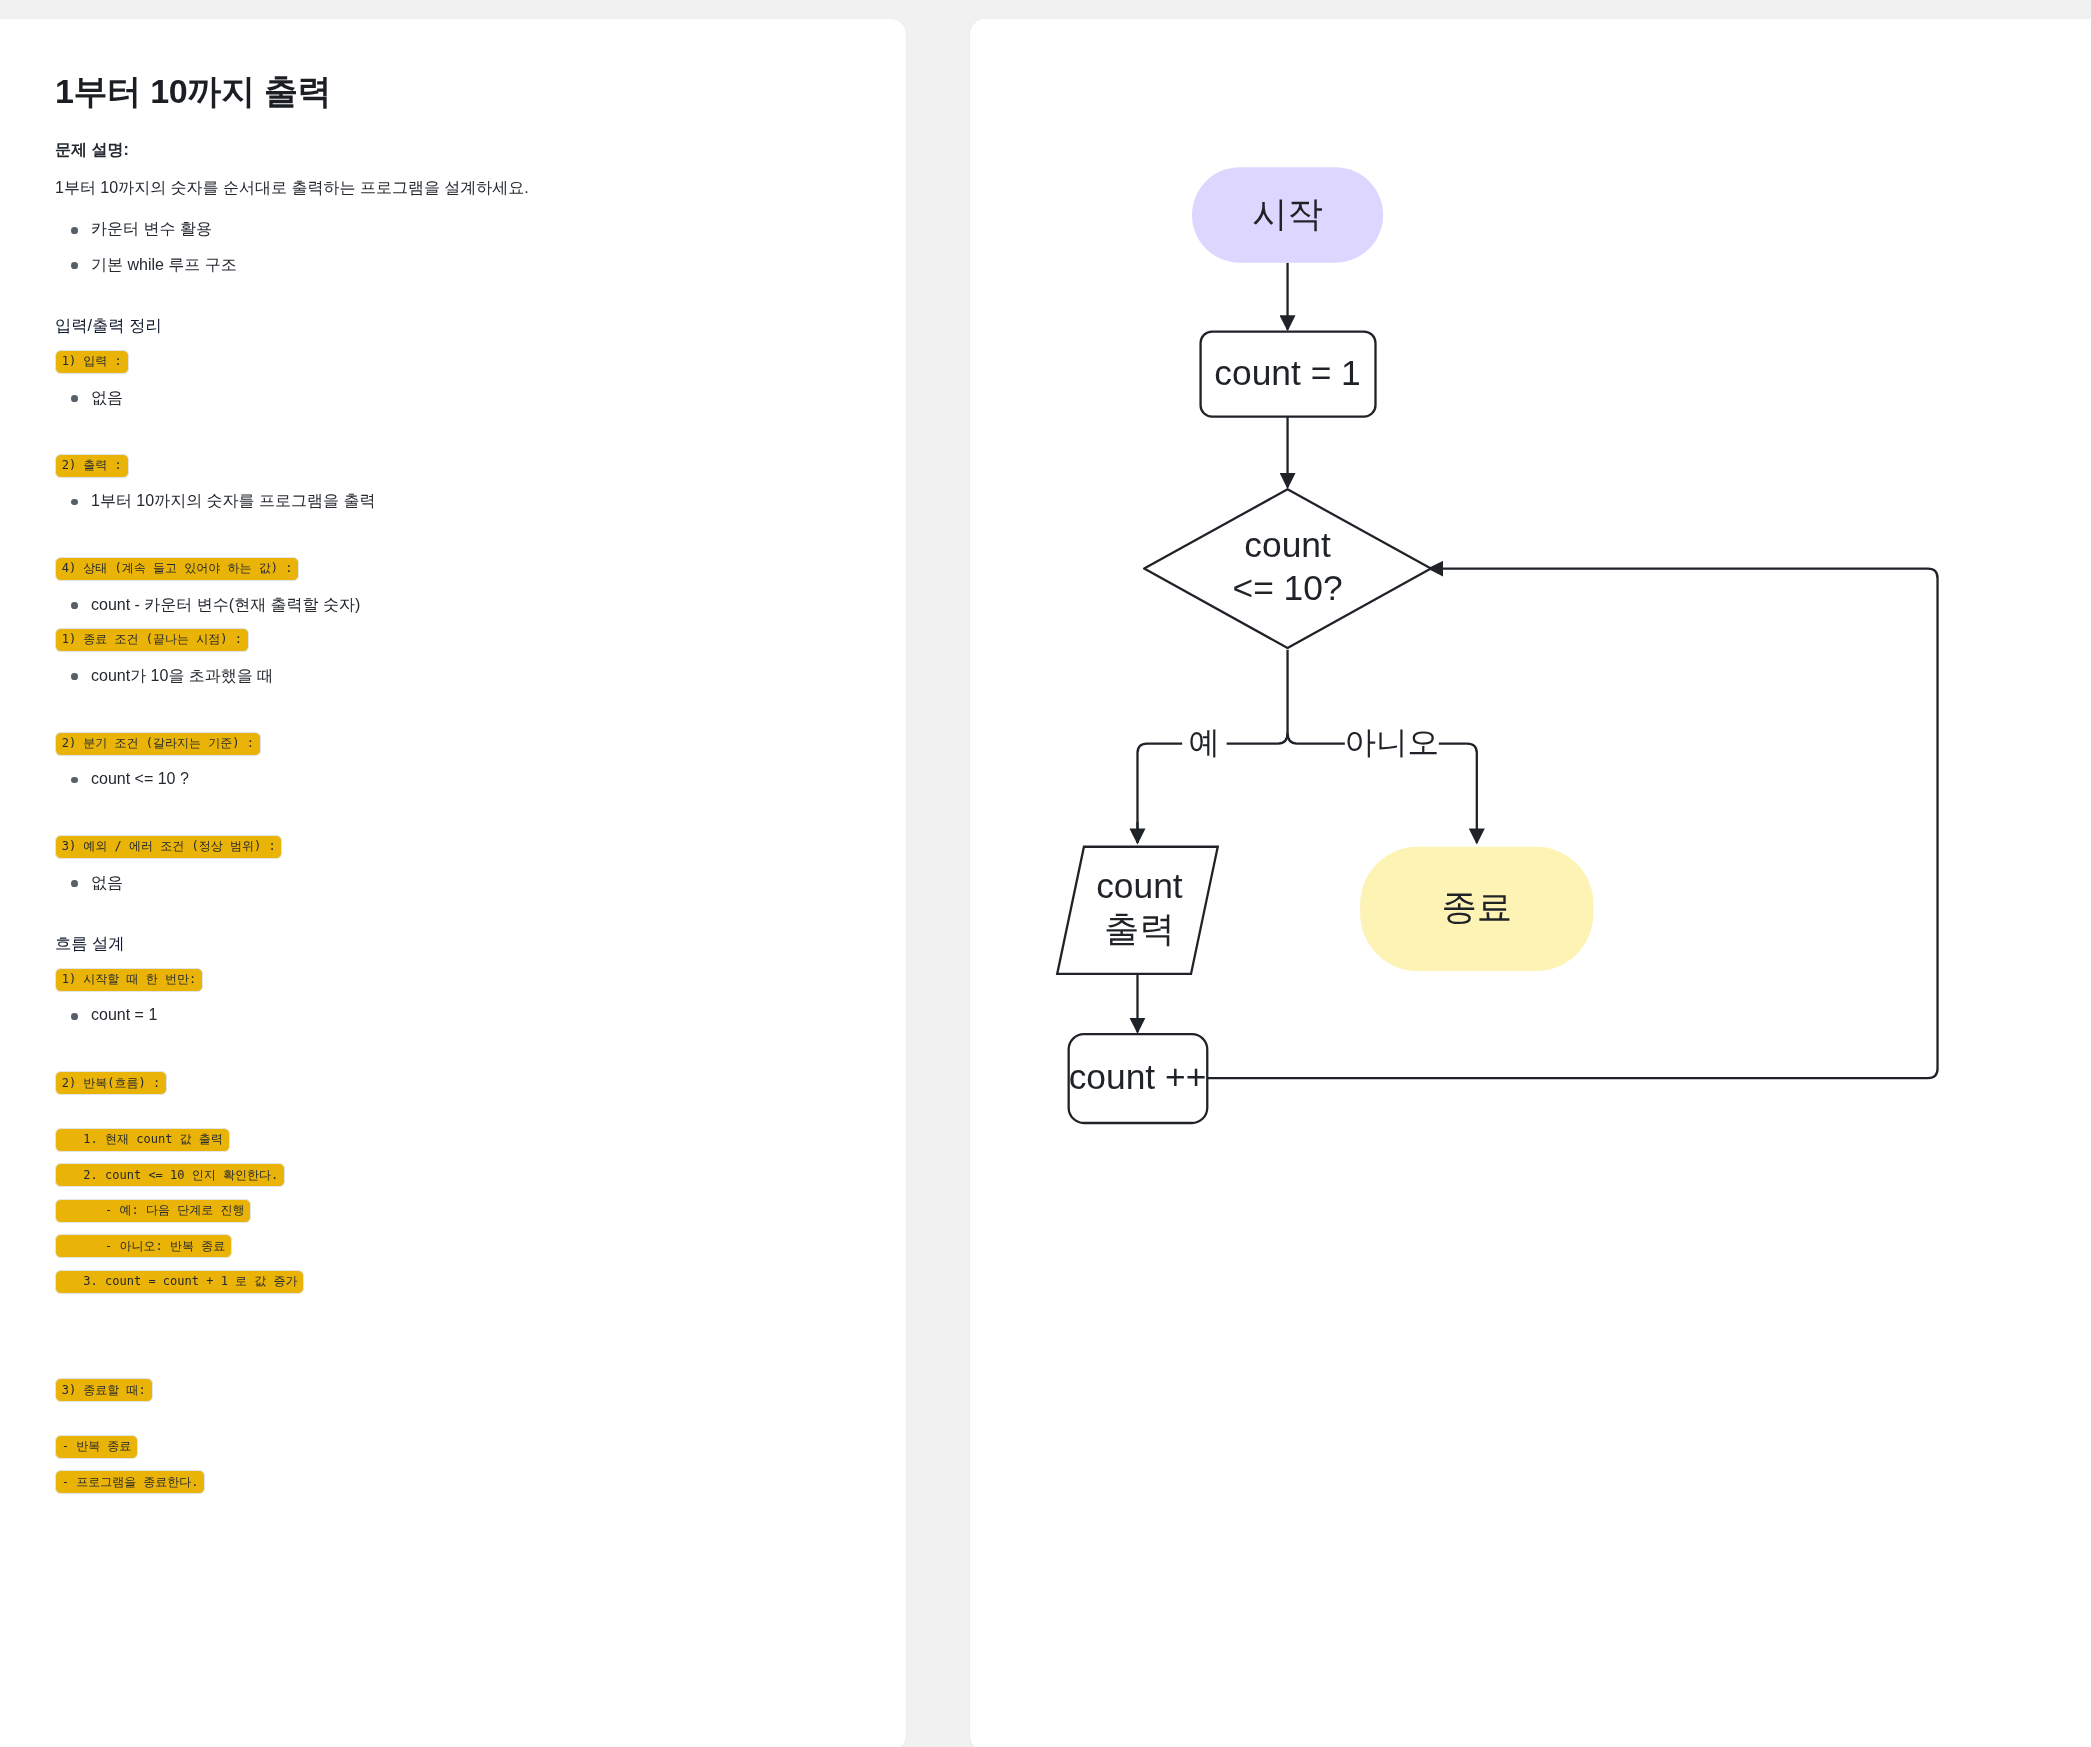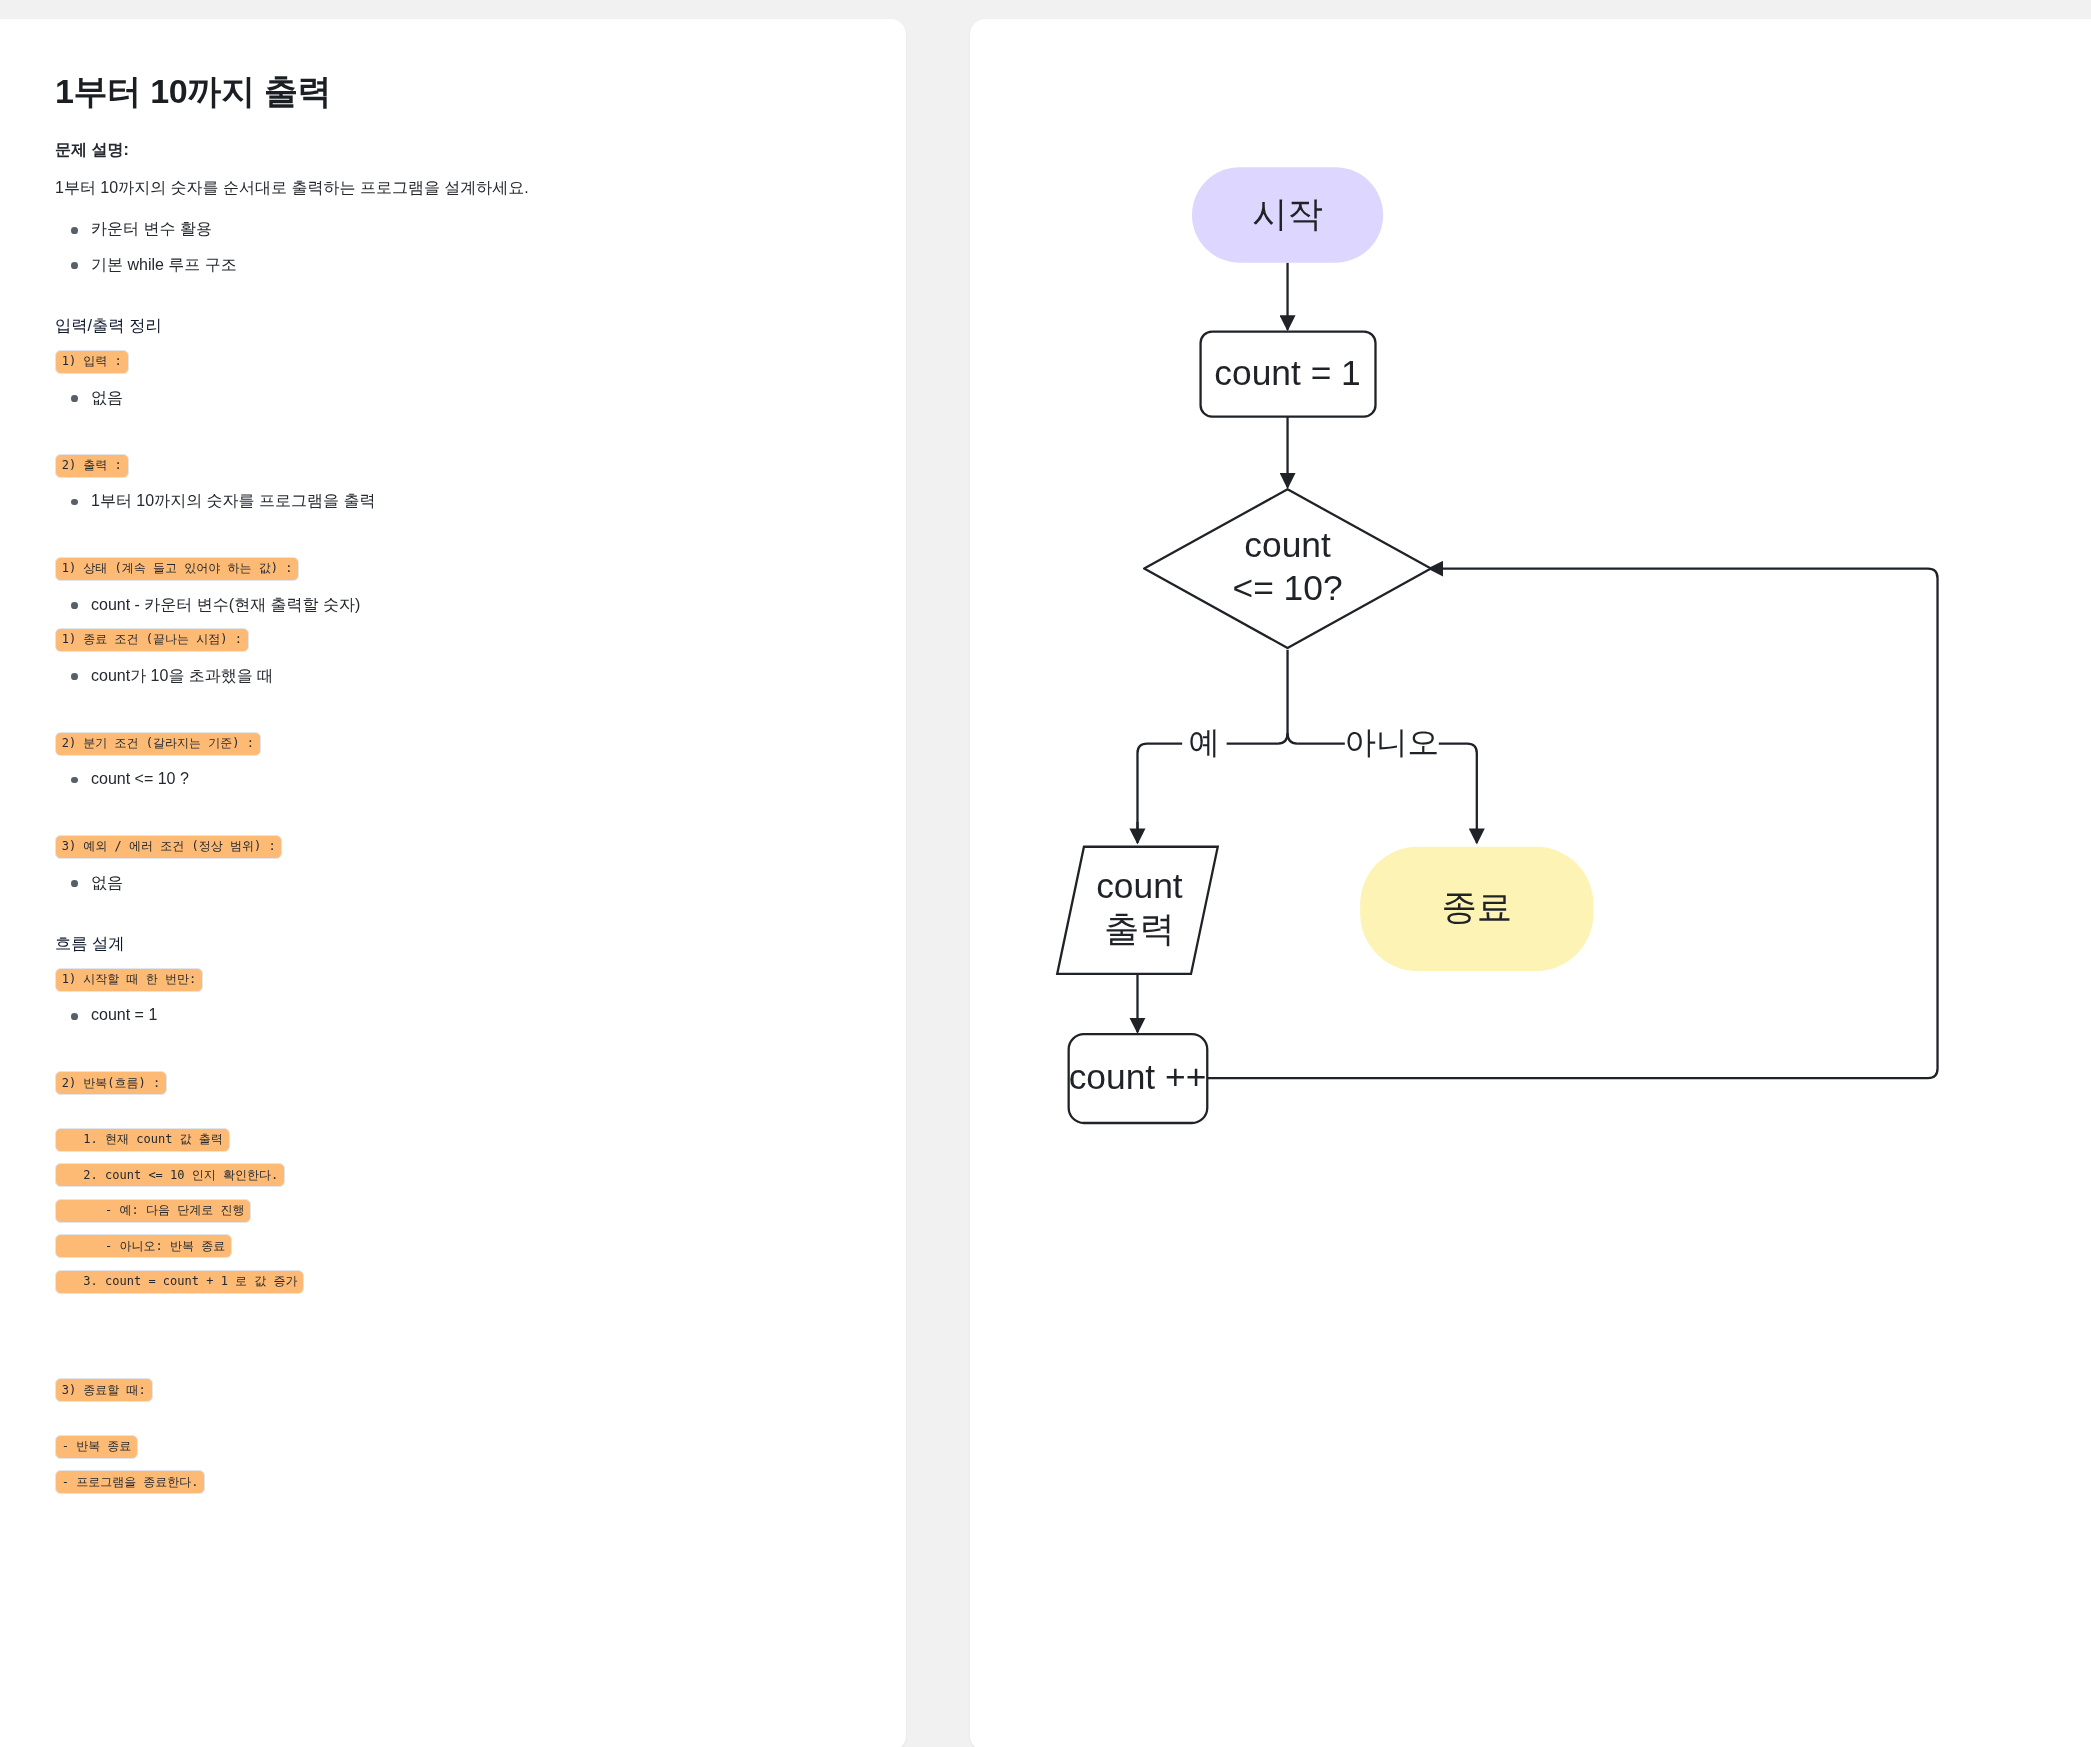--- a/index.html
+++ b/index.html
@@ -102,21 +102,21 @@
     font-weight: normal;
   }
   .code-line {
     margin: 0 0 11.5px 0;
     line-height: 1;
   }
   code.badge {
     display: inline-block;
     font-family: "DejaVu Sans Mono", "Liberation Mono", monospace;
     font-size: 12px;
-    background: #fdba74;
+    background: #eab308;
     border: 1px solid #e2e5e9;
     border-radius: 5.7px;
     padding: 3.3px 5.7px 4.3px 5.7px;
     color: #24292f;
     white-space: pre;
     line-height: 1.2;
   }
   .spacer-sm { height: 21px; }
   .spacer-md { height: 32.5px; }
   .spacer-lg { height: 52px; }
@@ -187,21 +187,21 @@
 
         <div class="code-line">
           <code class="badge">2) 출력 :</code>
         </div>
         <ul class="bullets">
           <li>1부터 10까지의 숫자를 프로그램을 출력</li>
         </ul>
         <div class="spacer-md"></div>
 
         <div class="code-line">
-          <code class="badge">1) 상태 (계속 들고 있어야 하는 값) :</code>
+          <code class="badge">4) 상태 (계속 들고 있어야 하는 값) :</code>
         </div>
         <ul class="bullets">
           <li>count - 카운터 변수(현재 출력할 숫자)</li>
         </ul>
 
 
         <div class="code-line">
           <code class="badge">1) 종료 조건 (끝나는 시점) :</code>
         </div>
         <ul class="bullets">

